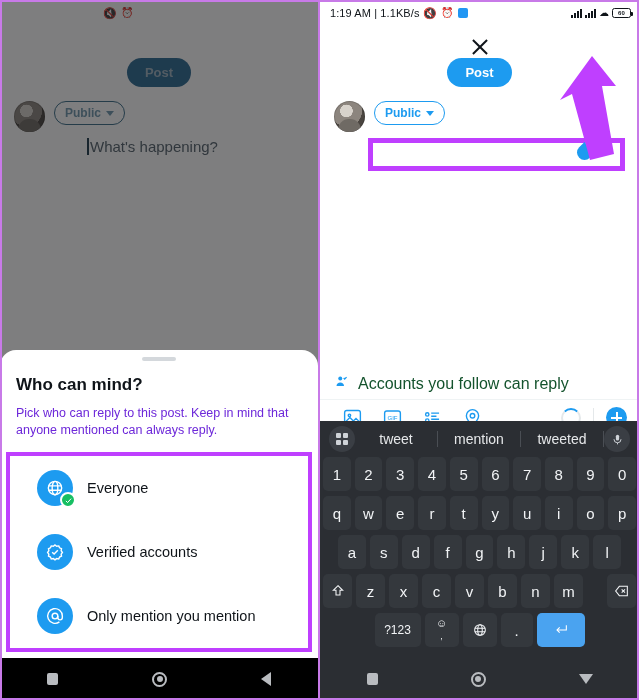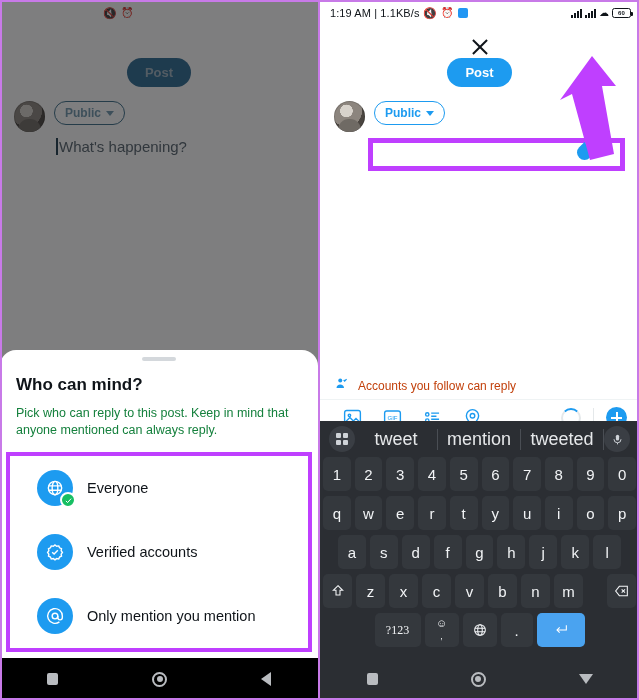--- a/index.html
+++ b/index.html
@@ -54,37 +54,37 @@
     background: radial-gradient(circle at 40% 32%, #d8d3cc 0 22%, #8c857e 23% 55%, #4a4540 56%);
     box-shadow: inset 0 0 0 1px rgba(0,0,0,.15); overflow:hidden; position:relative;}
   .avatar::after{content:"";position:absolute;left:4px;bottom:0;width:23px;height:13px;
     border-radius:11px 11px 0 0;background:#6f6a64;}
   .aud-pill { border-radius: 14px; font-size: 12px; font-weight: bold;
     padding: 4px 10px; display: inline-flex; align-items: center; gap: 5px;
     height: 24px; cursor: pointer; }
   .caret { width: 0; height: 0; border-left: 4px solid transparent;
     border-right: 4px solid transparent; border-top: 5px solid currentColor; }
 
-  .placeholder-wrap { padding: 6px 14px 0 56px; display:flex; align-items:center; }
+  .placeholder-wrap { padding: 6px 14px 0 87px; display:flex; align-items:center; }
   .caretbar { width: 2px; height: 17px; background: #1d3b4d; margin-right: 1px; }
   .placeholder { font-size: 15px; }
 
   
   .dim-overlay { position:absolute; inset:0; background: rgba(20,20,22,.55); pointer-events:none; }
 
   
   .sheet {
     position: absolute; left: 0; right: 0; bottom: 42px; background: #fff;
     border-radius: 16px 16px 0 0; padding: 0 0 0 0;
   }
   .grabber { width: 34px; height: 4px; border-radius: 3px; background: #d4d8dc;
     margin: 7px auto 0 auto; }
   .sheet-title { font-size: 17px; font-weight: bold; color: #0f1419;
     padding: 14px 16px 0 16px; }
-  .sheet-sub { font-size: 12.5px; color: #15803d; line-height: 1.42;
+  .sheet-sub { font-size: 12.5px; color: #6d28d9; line-height: 1.42;
     padding: 10px 18px 12px 16px; }
 
   .options-box { border: 4px solid #bf3fff; margin: 0 6px 6px 6px; background: #fff; padding-left: 15px; }
   .opt-row { display: flex; align-items: center; gap: 14px; padding: 14px 12px; cursor: pointer; }
   .opt-icon { width: 36px; height: 36px; border-radius: 50%; background: #1d9bf0;
     flex: 0 0 36px; position: relative; display:flex; align-items:center; justify-content:center; }
   .opt-icon svg { width: 20px; height: 20px; fill: none; stroke: #fff; stroke-width: 1.7; }
   .badge-check { position: absolute; right: -3px; bottom: -2px; width: 16px; height: 16px;
     border-radius: 50%; background: #17bf63; border: 2px solid #fff;
     display: flex; align-items: center; justify-content: center; }
@@ -95,21 +95,21 @@
   .tweet-box { position: relative; margin: 6px 14px 0 48px; }
   .tweet-hl { border: 5px solid #bf3fff; padding: 9px 12px 14px 12px; position: relative; }
   .tweet-text { font-size: 14.5px; color: #0f1419; }
   .drop { position: absolute; right: 28px; bottom: 6px; width: 15px; height: 15px;
     background: #1d9bf0; border-radius: 0 50% 50% 50%; transform: rotate(45deg); }
 
   .arrow-svg { position: absolute; right: 2px; top: 42px; width: 105px; height: 125px; }
 
   .reply-note { display: flex; align-items: center; gap: 9px; padding: 6px 14px;
     border-bottom: 1px solid #eff3f4; }
-  .reply-note span.txt { color: #c2410c; font-size: 12px; margin-top: 6px; }
+  .reply-note span.txt { color: #14532d; font-size: 16px; margin-top: 6px; }
   .reply-note svg { width: 15px; height: 15px; fill: #1d9bf0; }
 
   .tool-row { display: flex; align-items: center; padding: 7px 12px; gap: 0; }
   .tool { width: 40px; display: flex; align-items: center; justify-content: center;
     cursor: pointer; }
   .tool svg { width: 21px; height: 21px; stroke: #1d9bf0; fill: none; stroke-width: 1.6; }
   .spacer { flex: 1; }
   .ring { width: 20px; height: 20px; border-radius: 50%; border: 2px solid #e4e8ea;
     border-top-color: #1d9bf0; margin-right: 12px; }
   .divline { width: 1px; height: 20px; background: #e4e8ea; margin-right: 12px; }
@@ -120,21 +120,21 @@
   .plus-btn::after{left:9.5px;top:5px;width:2px;height:11px;}
 
   
   .keyboard { position: absolute; left: 0; right: 0; bottom: 42px; background: #2b2e33;
     padding: 0 3px 6px 3px; }
   .suggest { display: flex; align-items: center; height: 36px; padding: 0 6px; }
   .sq-icon { width: 26px; height: 26px; border-radius: 50%; background: #3a3e44;
     display: flex; align-items: center; justify-content: center; flex: 0 0 26px; }
   .sq-icon i { display: grid; grid-template-columns: 5px 5px; grid-gap: 2px; }
   .sq-icon i b { width: 5px; height: 5px; background: #cfd3d8; border-radius: 1px; display:block;}
-  .sugg { flex: 1; text-align: center; color: #e6e8ea; font-size: 18px;
+  .sugg { flex: 1; text-align: center; color: #e6e8ea; font-size: 14px;
     border-right: 1px solid #4a4e54; cursor: pointer; }
   .sugg:last-of-type { border-right: none; }
   .mic { width: 26px; height: 26px; border-radius: 50%; background: #3a3e44;
     display: flex; align-items: center; justify-content: center; flex: 0 0 26px; }
   .mic svg { width: 13px; height: 13px; fill: #cfd3d8; }
 
   .krow { display: flex; justify-content: center; gap: 4px; margin-bottom: 5px; }
   .key { background: #3c4046; border-radius: 5px; height: 34px; flex: 1;
     display: flex; align-items: center; justify-content: center;
     color: #f2f4f6; font-size: 15px; cursor: pointer; }
@@ -440,21 +440,21 @@
           </div>
         <div class="key wide dark">
           <svg viewBox="0 0 24 24">
               <path d="M8 5h12v14H8L2.5 12z"></path>
               <path d="M11.5 9.5l5 5M16.5 9.5l-5 5"></path>
             </svg>
         </div>
       </div>
 
       <div class="krow">
-        <div class="key small dark" style="flex:0 0 46px;font-family:Liberation Serif, serif;">?123</div>
+        <div class="key small dark" style="flex:0 0 46px;">?123</div>
         <div class="key dark" style="flex:0 0 34px;">
           <span style="font-size:11px;line-height:1.05;text-align:center;">☺<br><span style="font-size:9px;">,</span></span>
         </div>
         <div class="key dark" style="flex:0 0 34px;">
           <svg viewBox="0 0 24 24">
               <circle cx="12" cy="12" r="8"></circle>
               <ellipse cx="12" cy="12" rx="3.4" ry="8"></ellipse>
               <path d="M4.2 9.4h15.6M4.2 14.6h15.6"></path>
             </svg>
         </div>

